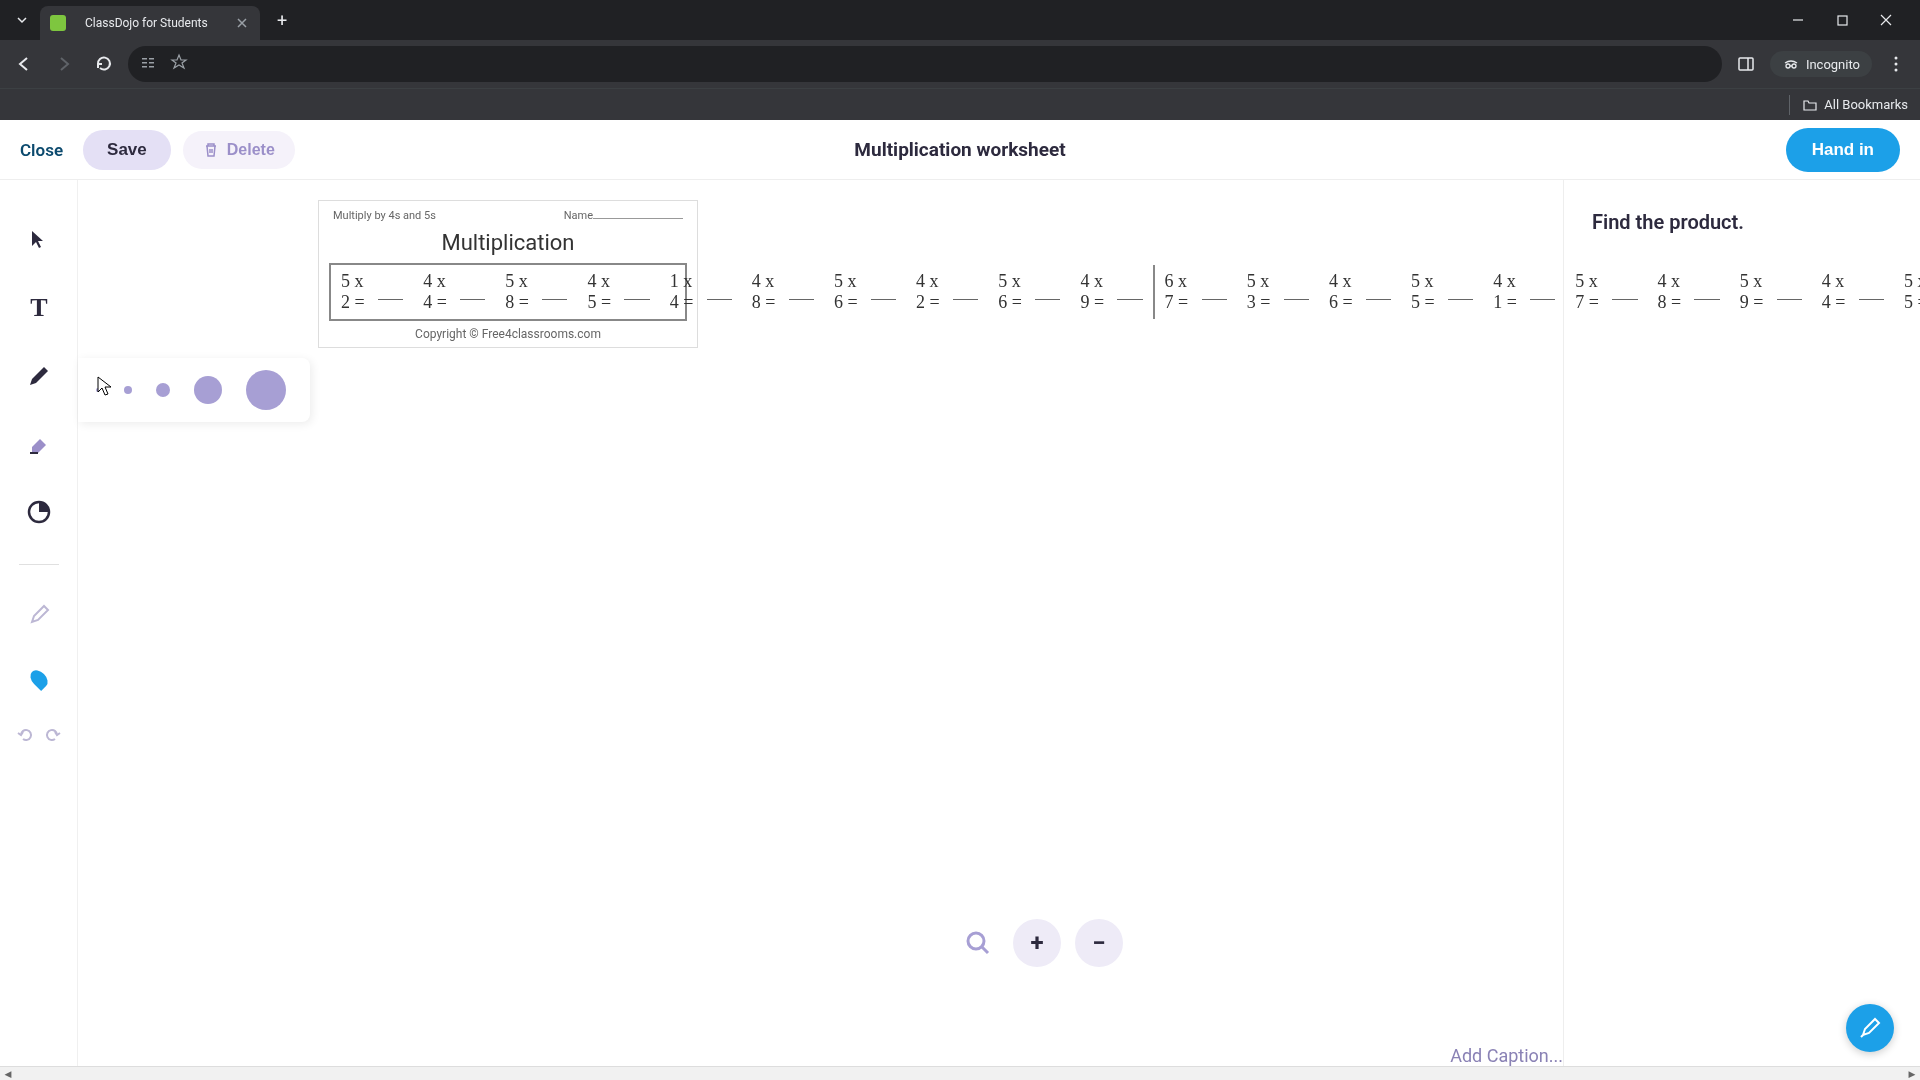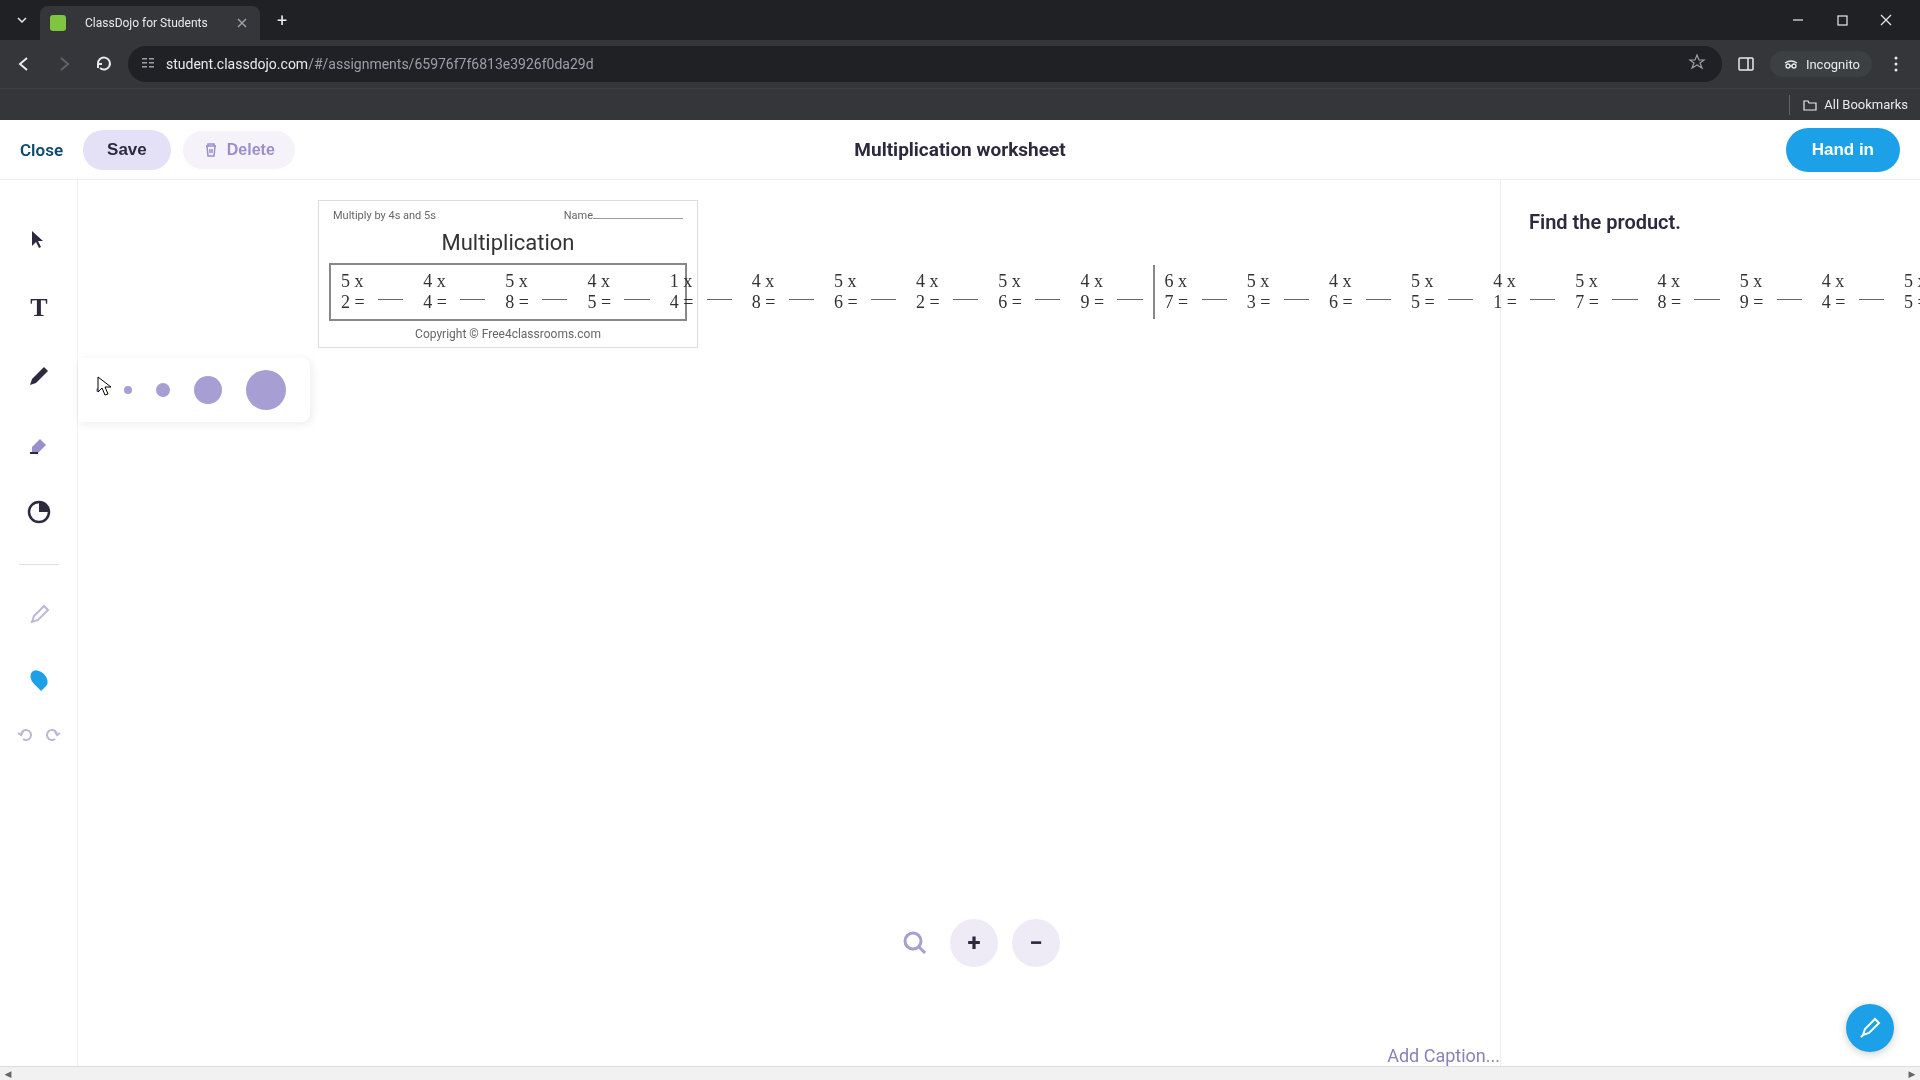--- a/index.html
+++ b/index.html
@@ -81,21 +81,21 @@
     .ws-footer { text-align: center; font-size: 12px; color: #666; padding: 6px 0; }
     
     
     .zoom-controls { position: absolute; bottom: 64px; right: 440px; display: flex; gap: 14px; align-items: center; }
     .zoom-btn { width: 48px; height: 48px; border-radius: 50%; background: #eeebf7; display: flex; align-items: center; justify-content: center; cursor: pointer; font-size: 24px; font-weight: 700; color: #2d2a3e; }
     .zoom-search { width: 42px; height: 42px; display: flex; align-items: center; justify-content: center; color: #a79fd4; }
     
     .caption-area { text-align: right; padding: 14px 0; color: #8a82b5; font-size: 18px; cursor: text; }
     
     
-    .right-panel { width: 420px; background: #fff; border-left: 1px solid #eee; padding: 30px 28px; }
+    .right-panel { width: 357px; background: #fff; border-left: 1px solid #eee; padding: 30px 28px; }
     .instruction { font-size: 20px; font-weight: 600; color: #2d2a3e; }
     
     
     .fab { position: fixed; bottom: 28px; right: 26px; width: 48px; height: 48px; border-radius: 50%; background: #1ca0e8; display: flex; align-items: center; justify-content: center; cursor: pointer; box-shadow: 0 2px 8px rgba(0,0,0,0.2); }
     
     
     .h-scrollbar { position: fixed; bottom: 0; left: 0; right: 0; height: 14px; background: #f1f1f1; border-top: 1px solid #ddd; display: flex; align-items: center; }
     .h-scroll-arrow { width: 16px; height: 14px; display: flex; align-items: center; justify-content: center; color: #666; font-size: 9px; }
   </style>
 </head>
@@ -157,21 +157,20 @@
       <span class="url-icon">
         <svg width="16" height="16" viewBox="0 0 16 16">
             <rect x="2" y="3" width="5" height="1.5" fill="currentColor"></rect>
             <rect x="9" y="3" width="5" height="1.5" fill="currentColor"></rect>
             <rect x="2" y="7" width="5" height="1.5" fill="currentColor"></rect>
             <rect x="9" y="7" width="5" height="1.5" fill="currentColor"></rect>
             <rect x="2" y="11" width="5" height="1.5" fill="currentColor"></rect>
             <rect x="9" y="11" width="5" height="1.5" fill="currentColor"></rect>
           </svg>
       </span>
-      <span class="url-text"><span>student.classdojo.com</span><span class="path">/#/assignments/65976f7f6813e3926f0da29d</span></span>
       <span class="star-btn">
         <svg width="18" height="18" viewBox="0 0 18 18">
             <path d="M9 2 L11 7 L16 7 L12 10 L14 15 L9 12 L4 15 L6 10 L2 7 L7 7 Z" stroke="currentColor" stroke-width="1.2" fill="none"></path>
           </svg>
       </span>
     </div>
     <div class="ext-btn">
         <svg width="18" height="18" viewBox="0 0 18 18">
           <rect x="2" y="3" width="14" height="12" stroke="currentColor" stroke-width="1.5" fill="none" rx="1"></rect>
           <line x1="11" y1="3" x2="11" y2="15" stroke="currentColor" stroke-width="1.5"></line>

